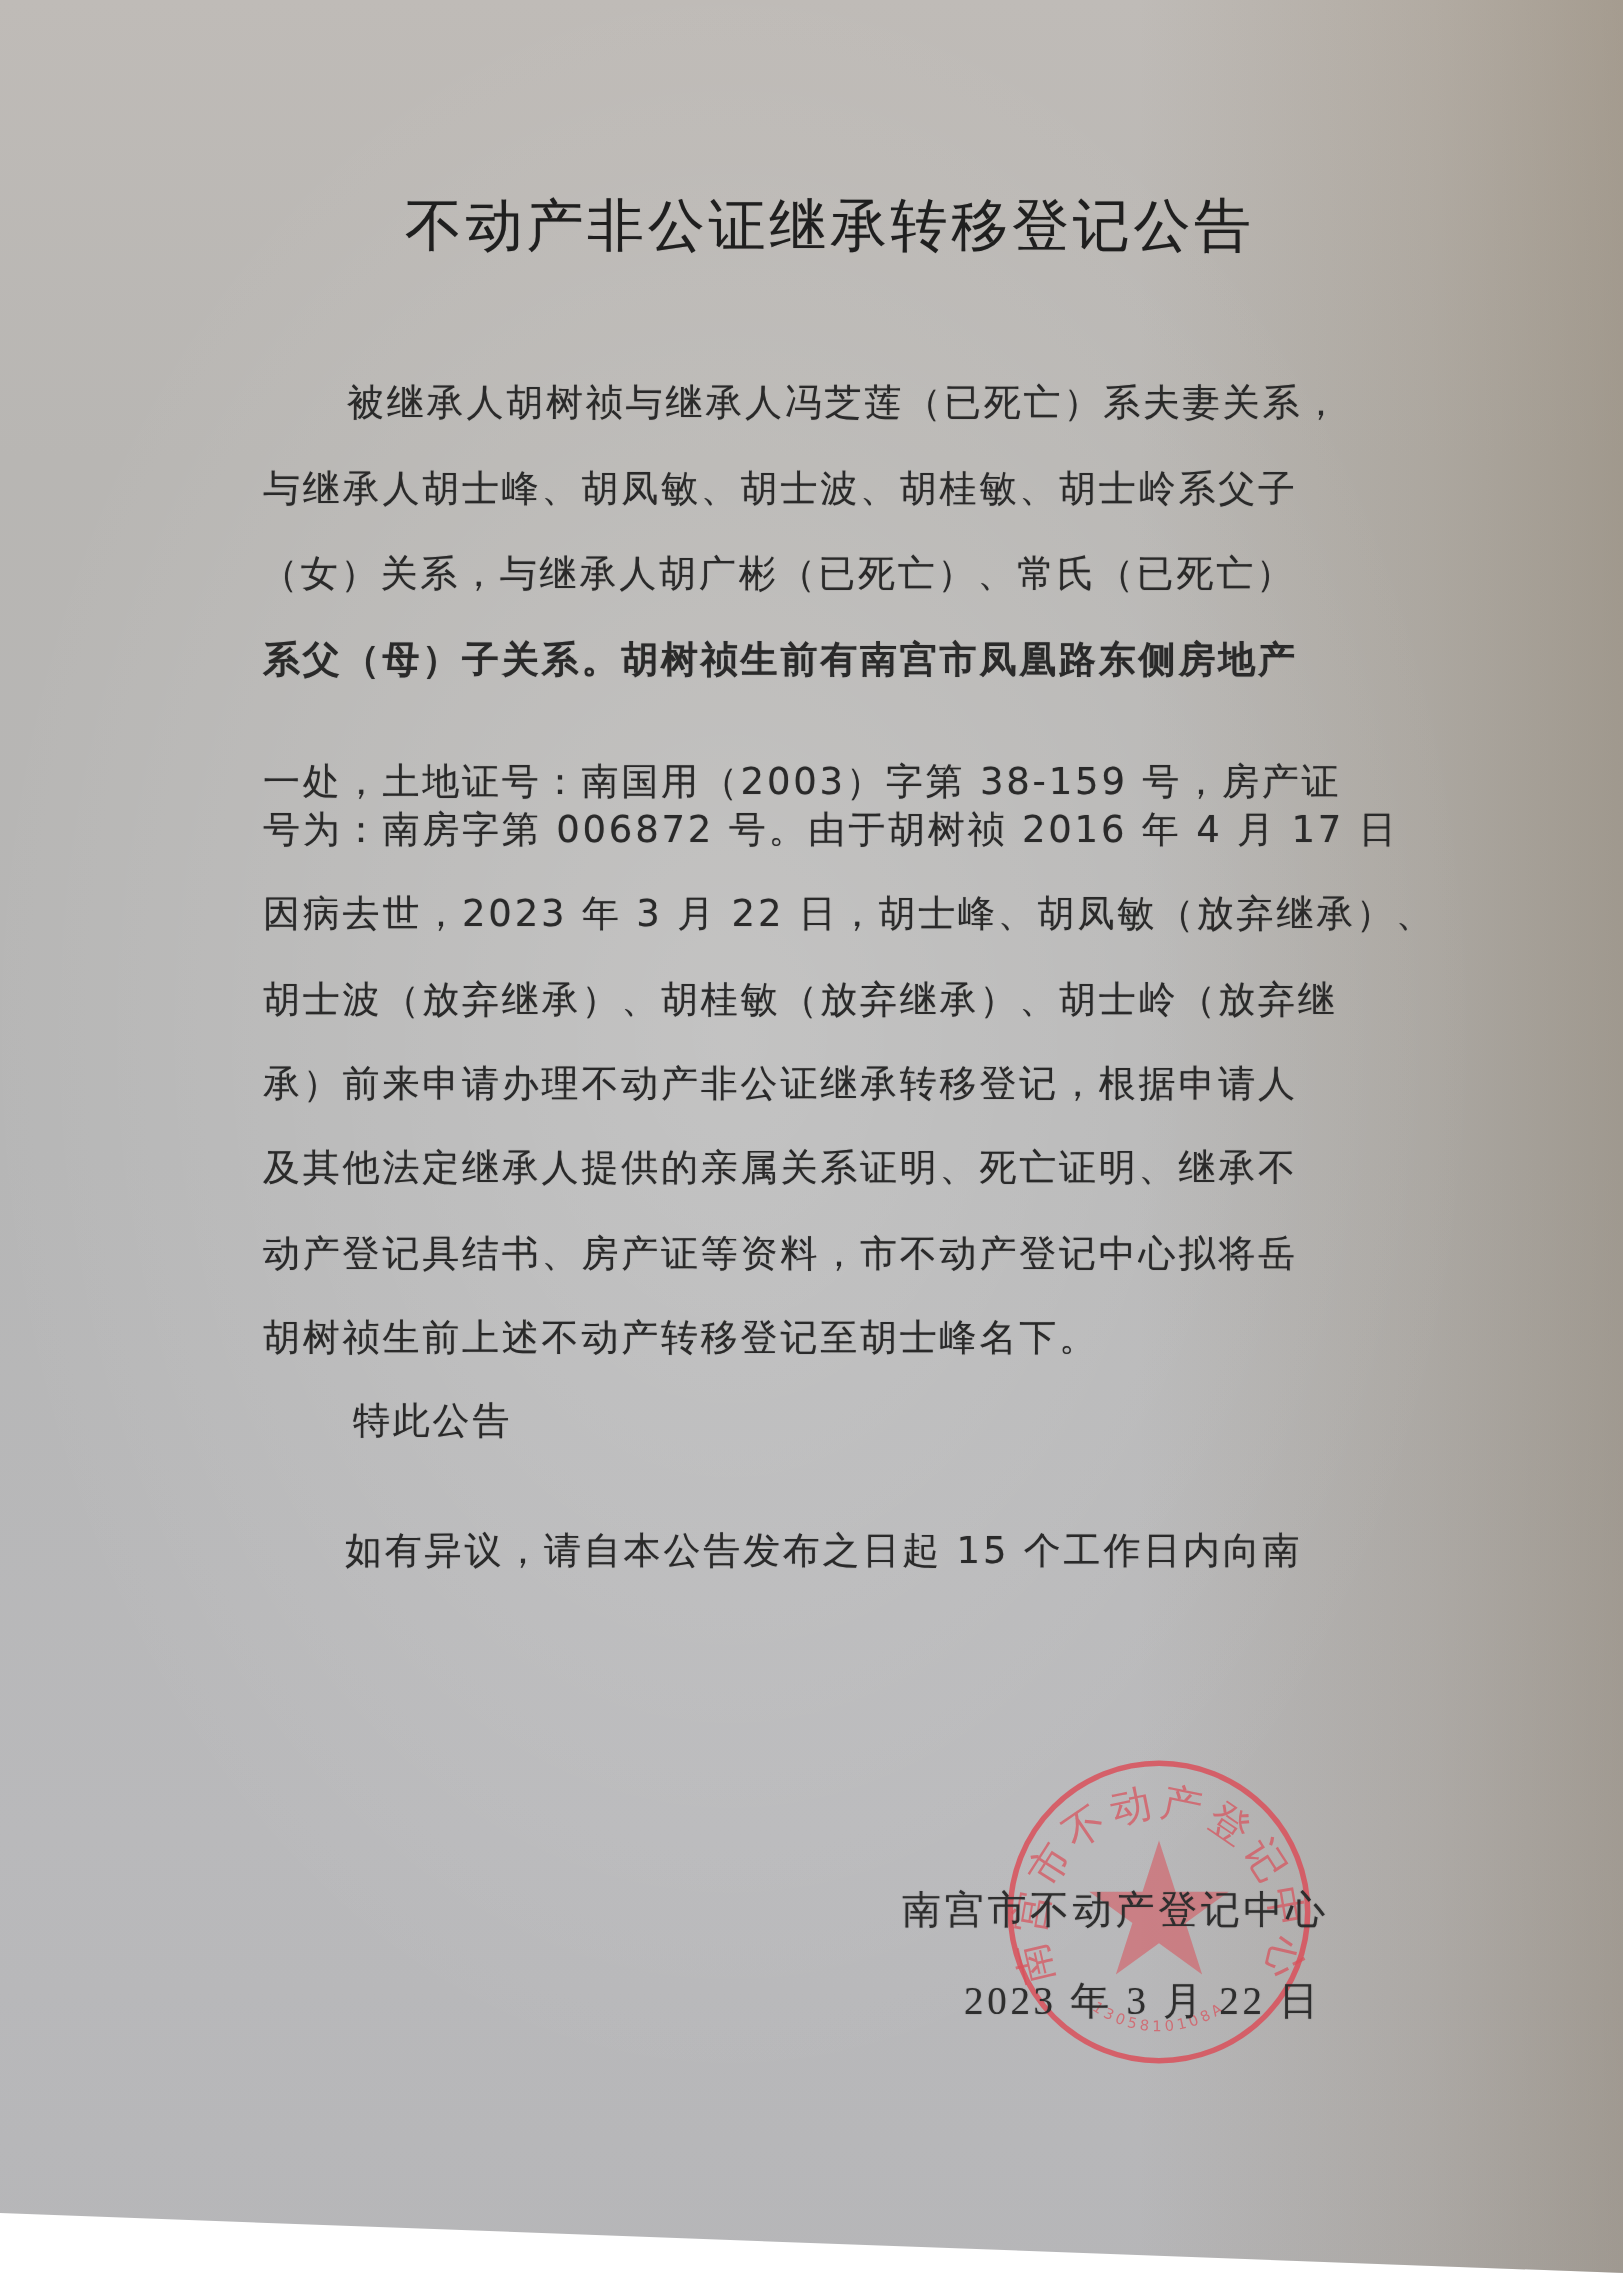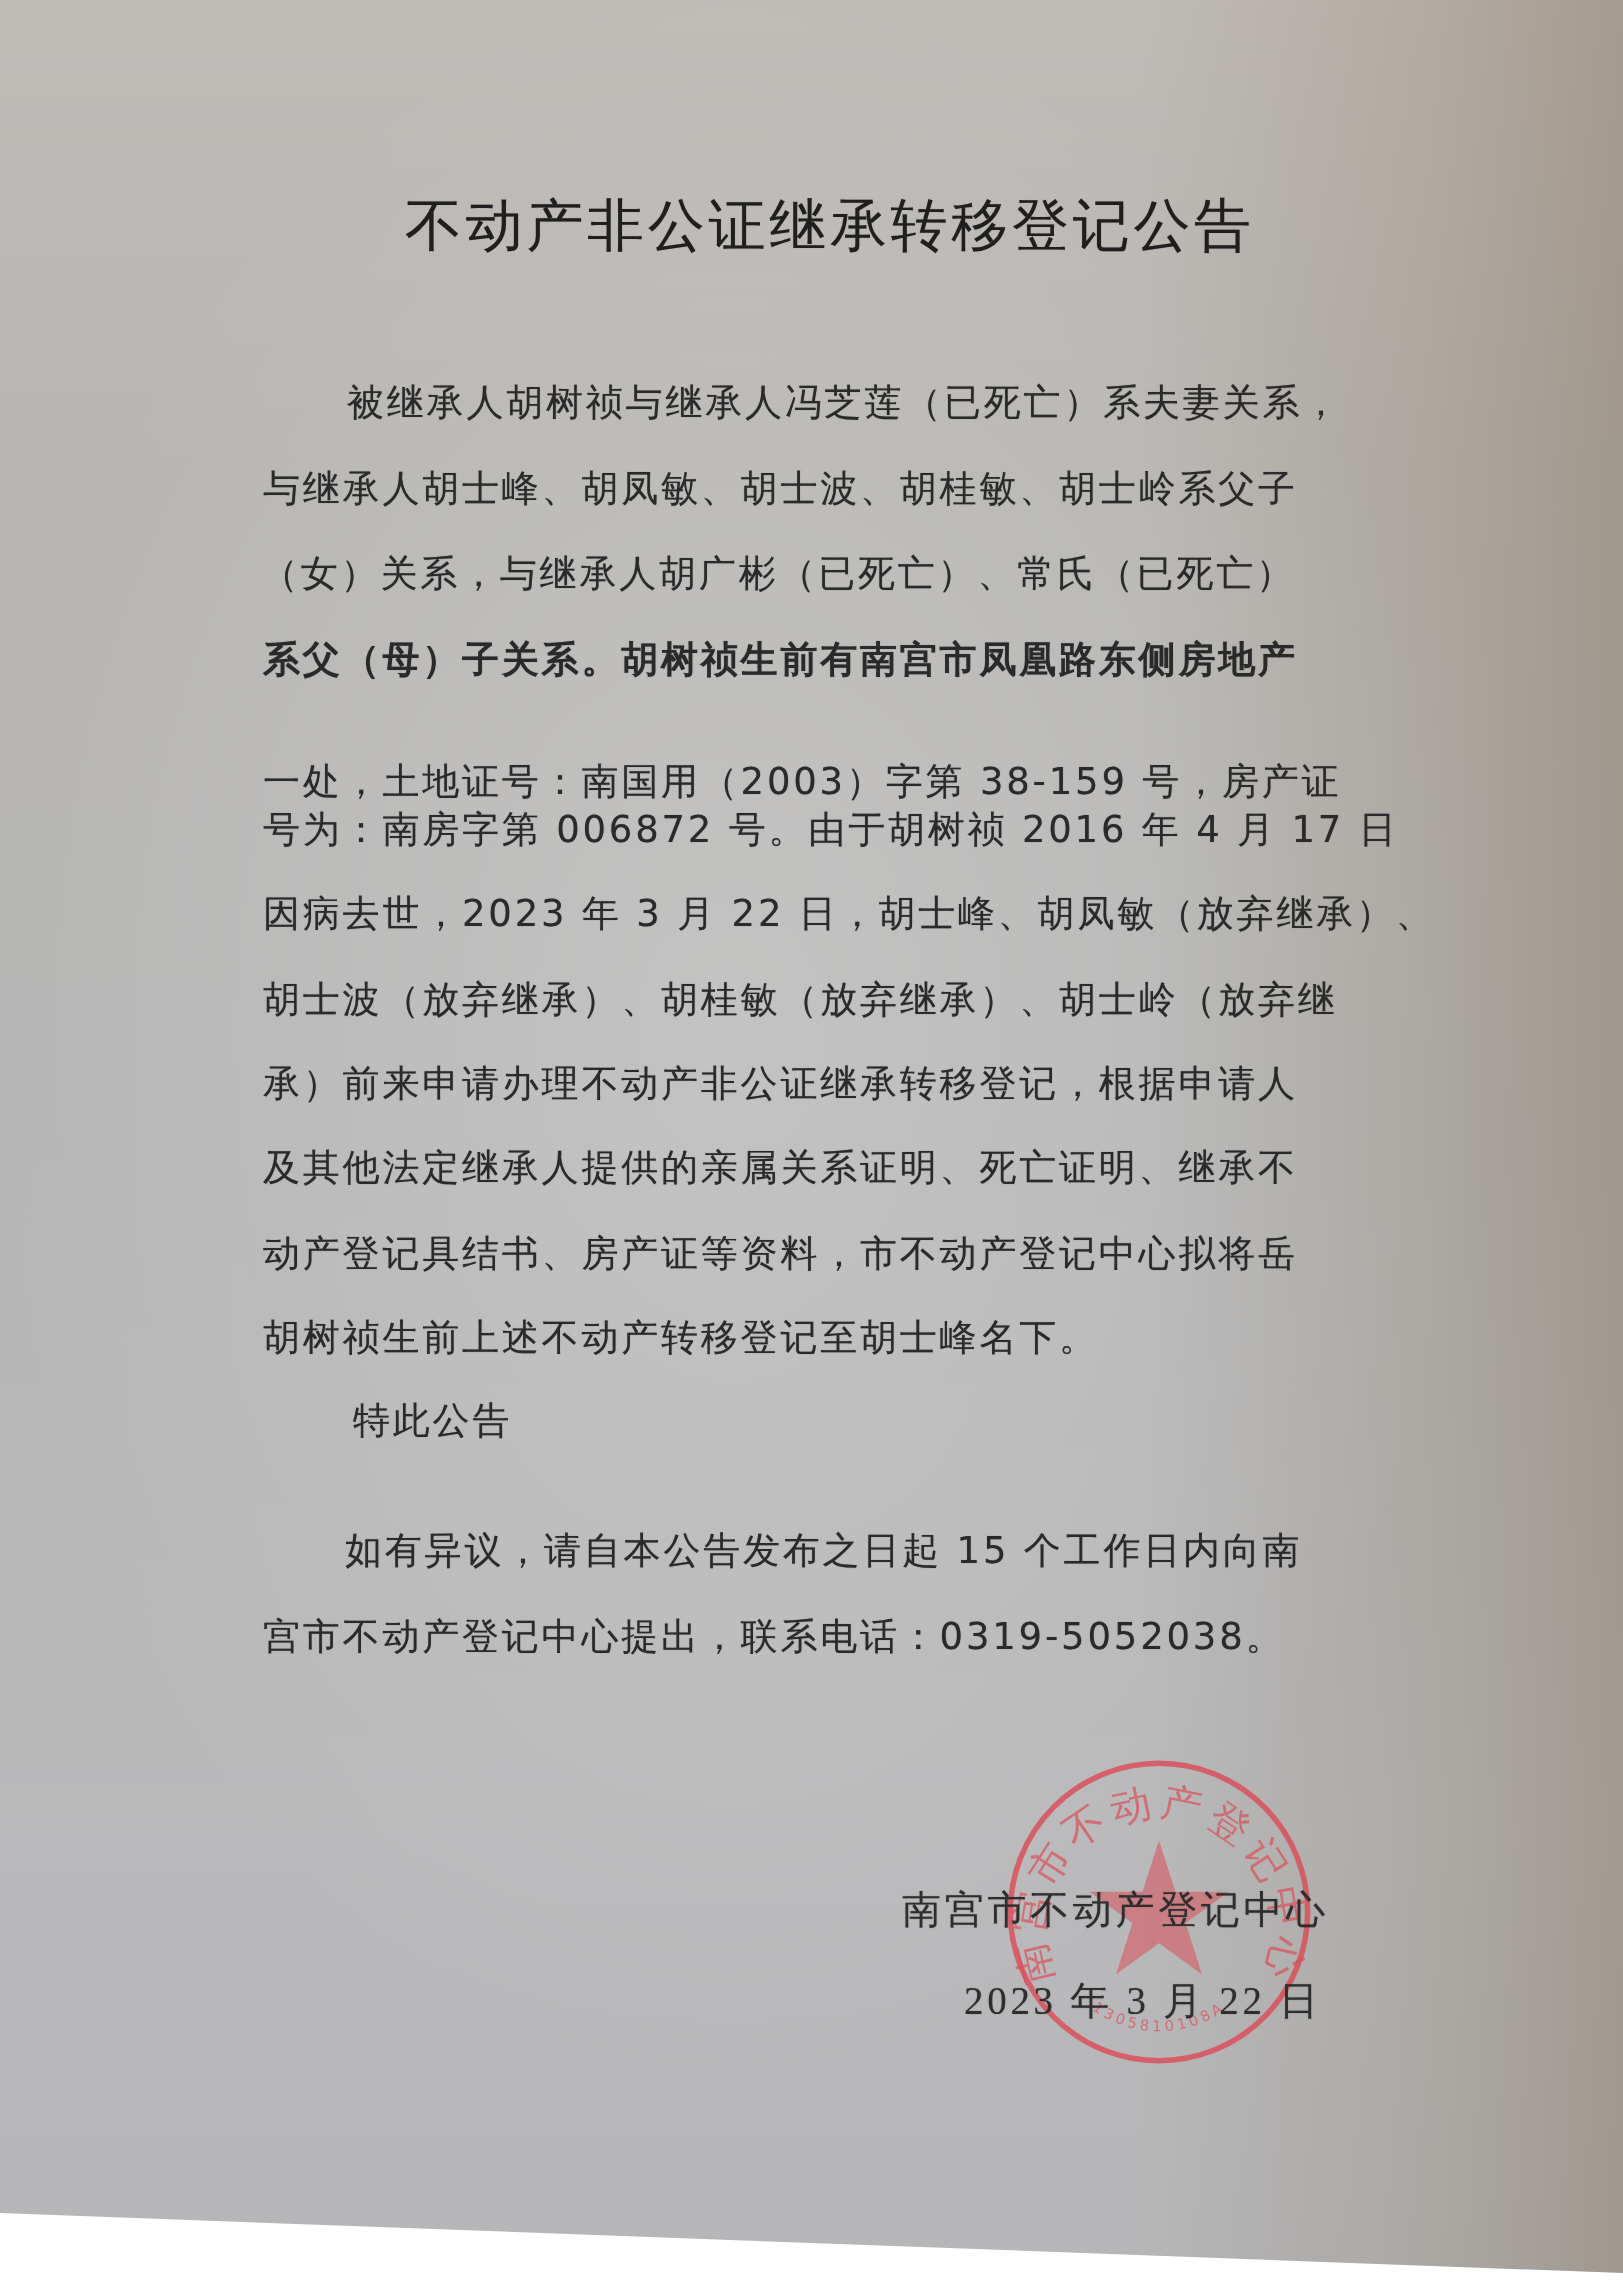--- a/index.html
+++ b/index.html
@@ -99,21 +99,20 @@
   <div class="body-line" style="left:263px; top:889px;">因病去世，2023 年 3 月 22 日，胡士峰、胡凤敏（放弃继承）、</div>
   <div class="body-line" style="left:263px; top:975px;">胡士波（放弃继承）、胡桂敏（放弃继承）、胡士岭（放弃继</div>
   <div class="body-line" style="left:263px; top:1059px;">承）前来申请办理不动产非公证继承转移登记，根据申请人</div>
   <div class="body-line" style="left:263px; top:1143px;font-family:Liberation Serif, serif;">及其他法定继承人提供的亲属关系证明、死亡证明、继承不</div>
   <div class="body-line" style="left:263px; top:1229px;">动产登记具结书、房产证等资料，市不动产登记中心拟将岳</div>
   <div class="body-line" style="left:263px; top:1313px;">胡树祯生前上述不动产转移登记至胡士峰名下。</div>
 
   <div class="body-line" style="left:345px; top:1396px;margin-left:8px;">特此公告</div>
 
   <div class="body-line" style="left:345px; top:1526px;">如有异议，请自本公告发布之日起 15 个工作日内向南</div>
-  <div class="body-line" style="left:263px; top:1612px;">宫市不动产登记中心提出，联系电话：0319-5052038。</div>
 
   <svg class="stamp" viewBox="0 0 340 340">
     <defs>
       <path id="arcPath" d="M 55 240 A 125 125 0 1 1 285 240"></path>
       <path id="serialPath" d="M 95 275 A 125 125 0 0 0 245 275"></path>
     </defs>
     <circle cx="170" cy="170" r="162" fill="none" stroke="#d9505a" stroke-width="6" opacity="0.85"></circle>
     <text font-family="DejaVu Sans, sans-serif" font-size="44" fill="#d9505a" opacity="0.7" letter-spacing="6">
       <textPath href="#arcPath" startOffset="50%" text-anchor="middle">南宫市不动产登记中心</textPath>
     </text>

